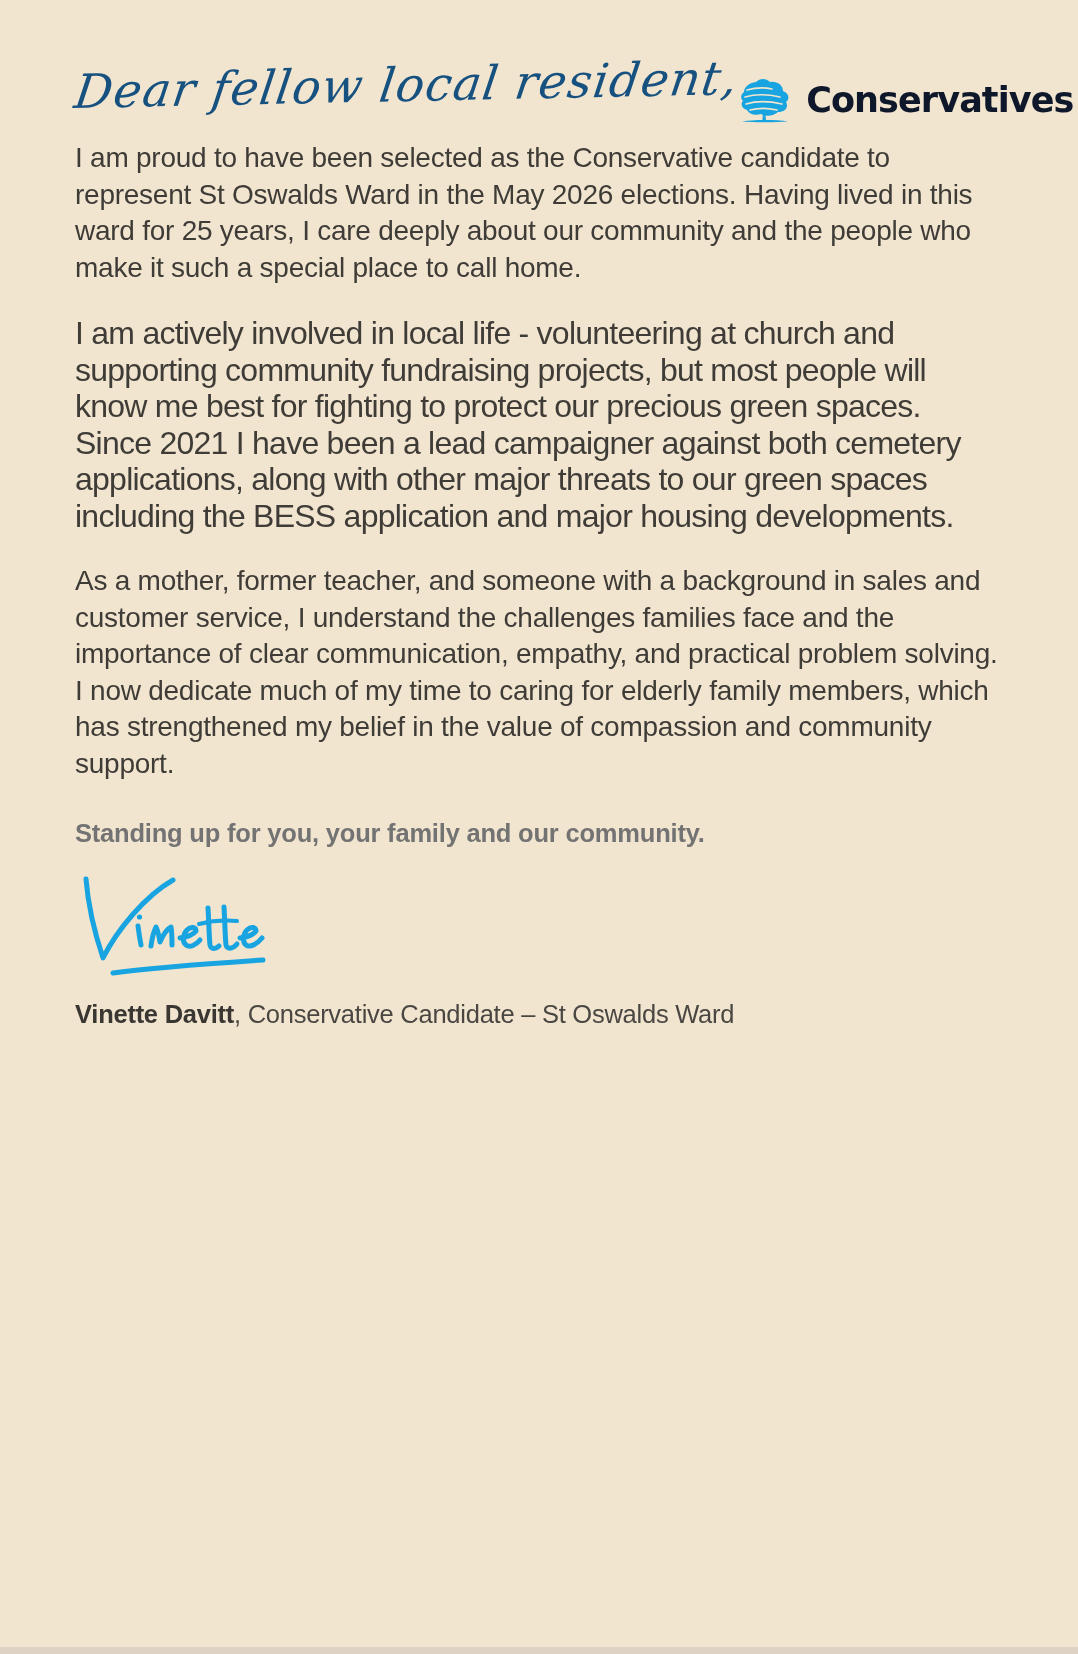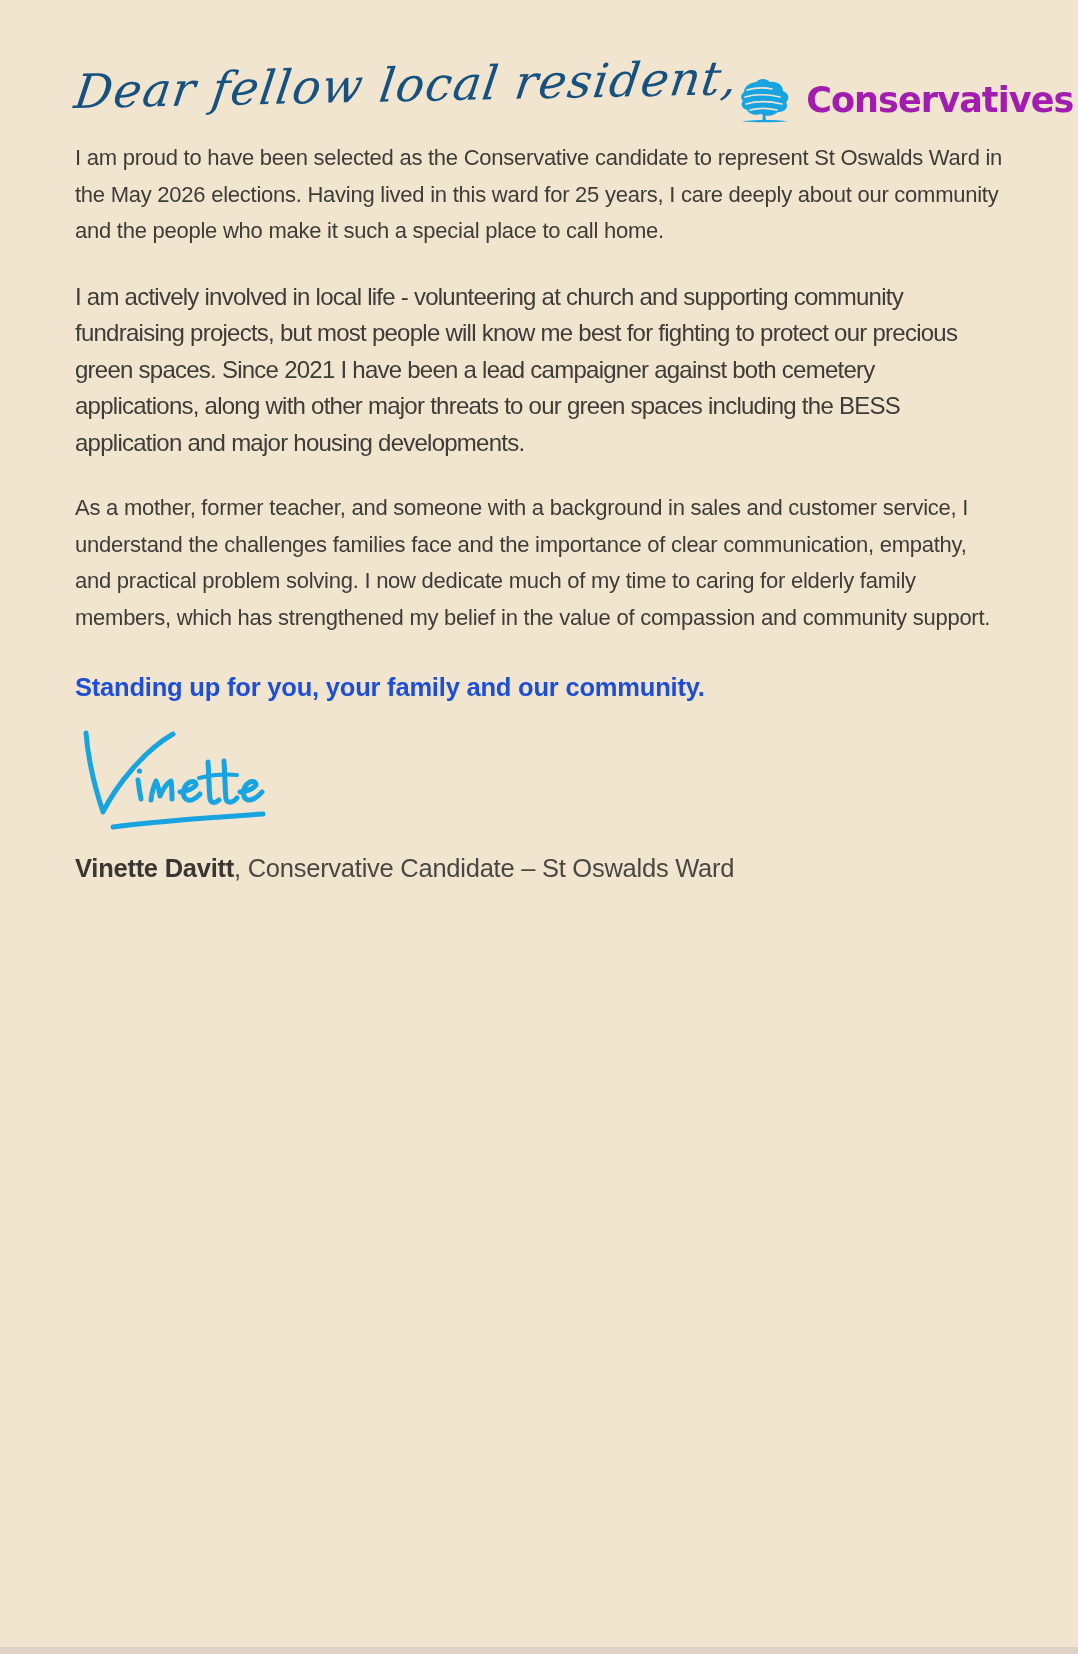--- a/index.html
+++ b/index.html
@@ -55,46 +55,46 @@
     width: 58px;
     height: 48px;
     display: block;
     flex: 0 0 auto;
   }
   .brand-name {
     font-family: "DejaVu Sans", sans-serif;
     font-weight: 700;
     font-size: 35px;
     letter-spacing: -0.9px;
-    color: #a21caf;
+    color: #0f172a;
     line-height: 1;
     white-space: nowrap;
   }
   
   .letter {
     margin-top: 30px;
   }
   .para {
     font-family: "Liberation Sans", sans-serif;
-    font-size: 22px;
+    font-size: 28px;
     line-height: 36.5px;
     color: #3f3c37;
     margin: 0 0 29px 0;
     letter-spacing: -0.25px;
     white-space: pre-wrap;
   }
   .para.tight {
     letter-spacing: -0.75px;
-    font-size: 24px;
+    font-size: 32px;
   }
   .tagline {
     font-family: "Liberation Sans", sans-serif;
     font-size: 25.5px;
     font-weight: 700;
-    color: #1d4ed8;
+    color: #737373;
     letter-spacing: -0.2px;
     margin: 34px 0 0 0;
     line-height: 34px;
   }
   
   .signature-block {
     margin-top: 24px;
   }
   .signature {
     width: 210px;

